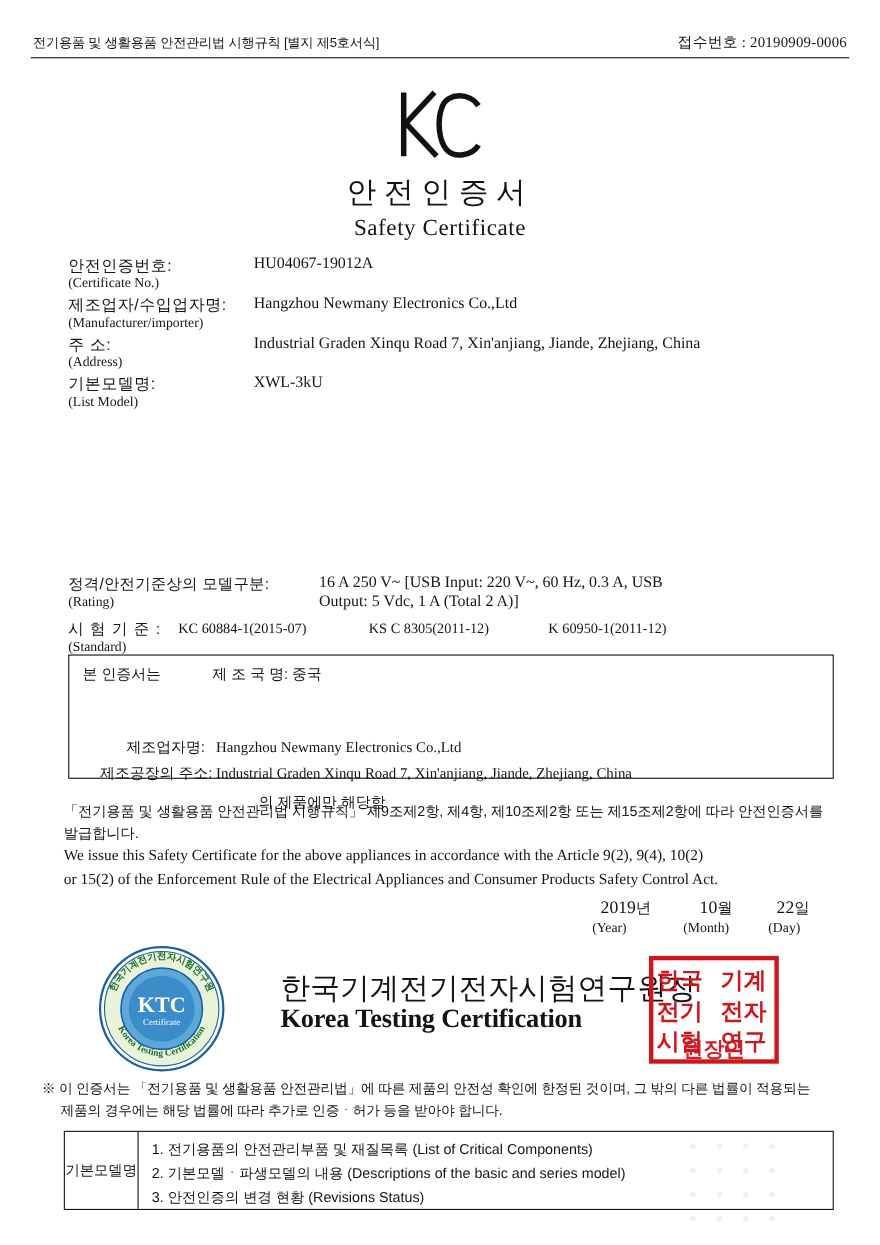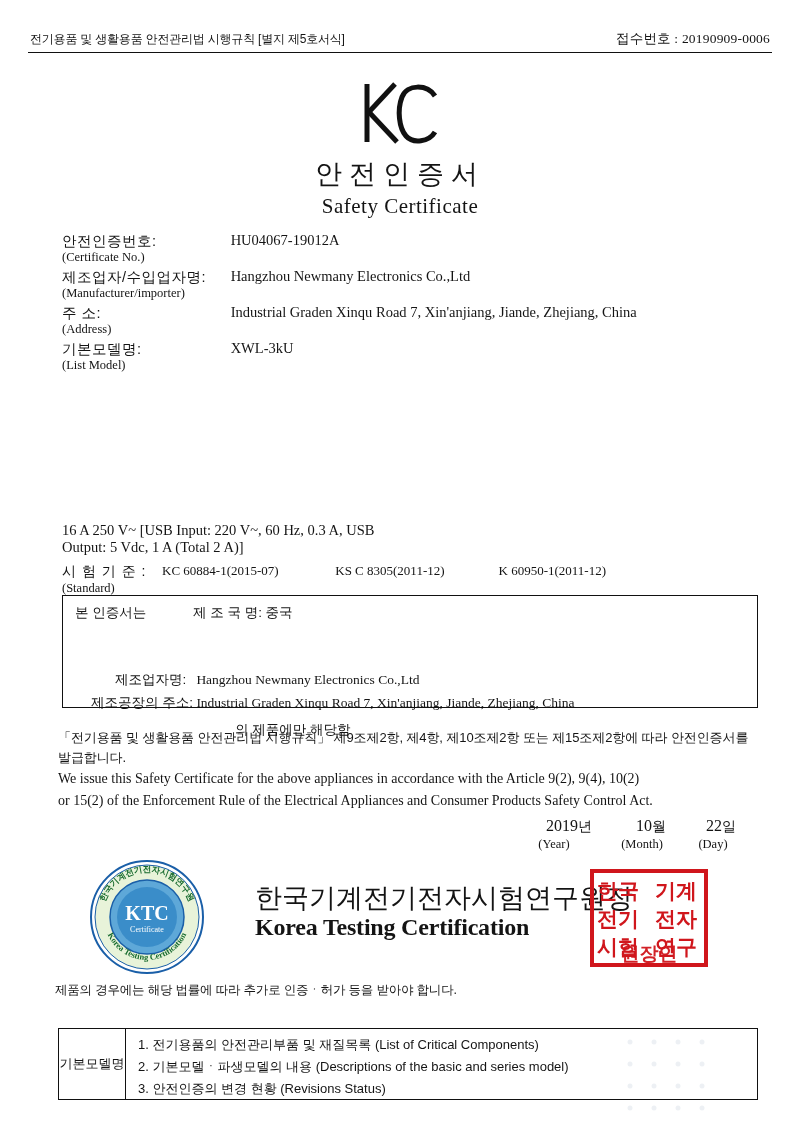--- a/index.html
+++ b/index.html
@@ -309,20 +309,24 @@
       <span class="flabel-ko">기본모델명:</span>
       <span class="fval">XWL-3kU</span>
       <span class="fsub">(List Model)</span>
     </div>
 
 
   </div>
 
   <div class="rating">
     <div class="rating-row">
+      <div class="rating-left">
+        <div class="rating-label">정격/안전기준상의 모델구분:</div>
+        <div class="rating-sub">(Rating)</div>
+      </div>
       <div class="rating-right">
         <div>16 A 250 V~ [USB Input: 220 V~, 60 Hz, 0.3 A, USB</div>
         <div>Output: 5 Vdc, 1 A (Total 2 A)]</div>
       </div>
     </div>
     <div class="std-row">
       <div class="std-left">시 험 기 준 :</div>
       <div class="std-vals">
         <span class="std-1">KC 60884-1(2015-07)</span>
         <span class="std-2">KS C 8305(2011-12)</span>
@@ -400,20 +404,21 @@
         <text x="30" y="86">시험</text>
         <text x="88" y="86">연구</text>
       </g>
       <g font-family="Liberation Sans, sans-serif" font-size="19" fill="#d0161c" font-weight="bold" text-anchor="middle" opacity="0.95">
         <text x="61" y="92">원장인</text>
       </g>
     </svg>
   </div>
 
   <div class="footnote">
+    <div>※ 이 인증서는 「전기용품 및 생활용품 안전관리법」에 따른 제품의 안전성 확인에 한정된 것이며, 그 밖의 다른 법률이 적용되는</div>
     <span class="indent">제품의 경우에는 해당 법률에 따라 추가로 인증ㆍ허가 등을 받아야 합니다.</span>
   </div>
 
   <div class="attach">
     <div class="attach-head">기본모델명</div>
     <div class="attach-body">
       <div>1. 전기용품의 안전관리부품 및 재질목록 (List of Critical Components)</div>
       <div>2. 기본모델ㆍ파생모델의 내용 (Descriptions of the basic and series model)</div>
       <div>3. 안전인증의 변경 현황 (Revisions Status)</div>
     </div>

